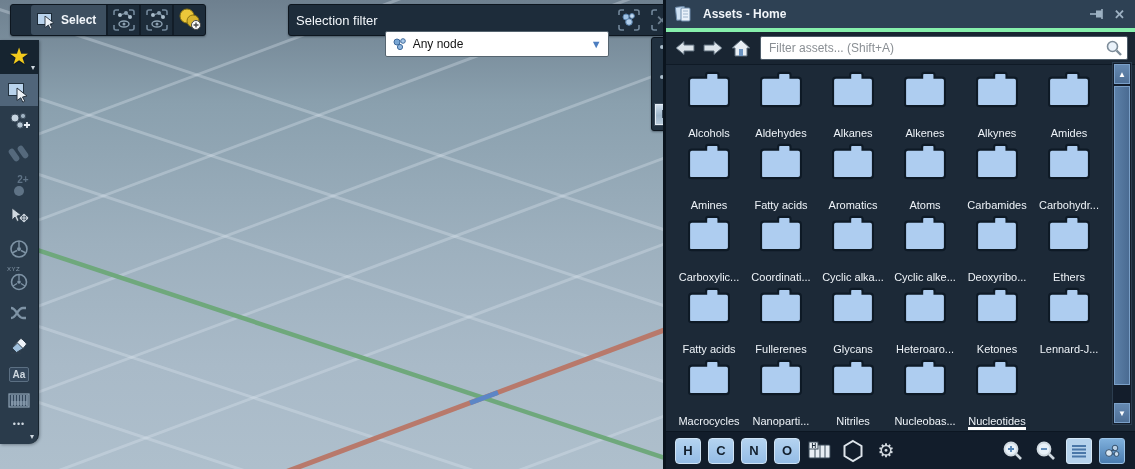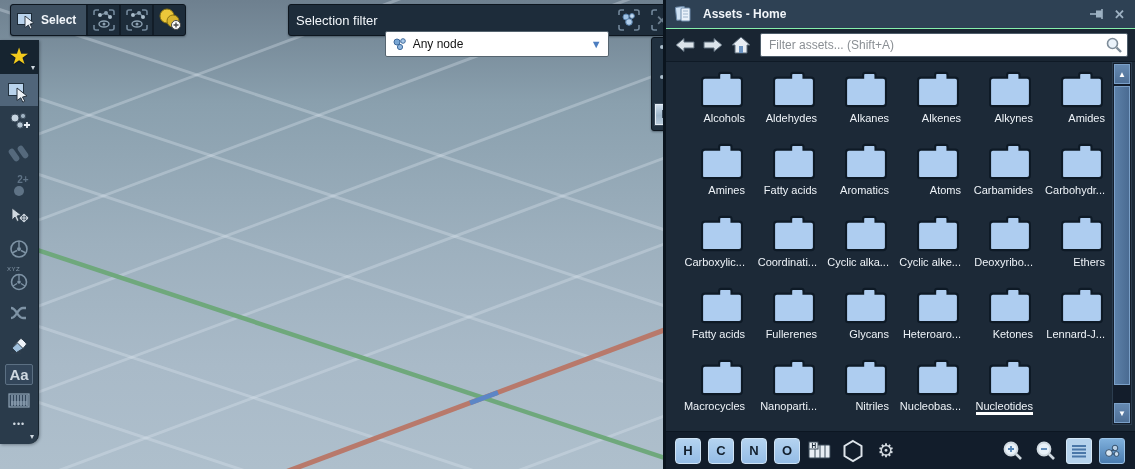--- a/index.html
+++ b/index.html
@@ -26,34 +26,34 @@
   .ltb .cell{height:32px;display:flex;align-items:center;justify-content:center;position:relative;cursor:default;}
   .ltb .star-cell{height:34px;background:#162430;border-radius:0 0 0 0;}
   .star-glyph{font-size:23px;color:#f2ca1d;line-height:1;text-shadow:0 1px 1px #0a141e;}
   .star-caret{position:absolute;right:3px;bottom:2px;font-size:8px;color:#cfd8e0;}
   .ltb .active{background:#50657a;}
   .sel-rect{width:14px;height:11px;background:#b9d3ec;border:1px solid #22313e;position:absolute;left:8px;top:9px;}
   .cursor-svg{position:absolute;left:15px;top:13px;}
   .charge-wrap{display:flex;flex-direction:column;align-items:center;line-height:1;color:#5f7386;}
   .charge-txt{font-size:10px;font-weight:bold;margin-left:8px;}
   .charge-dot{width:10px;height:10px;border-radius:50%;background:#5f7386;margin-top:1px;}
-  .aa-box{border:1px solid #5c7083;border-radius:2px;padding:1px 3px;font-size:15px;font-weight:bold;color:#cfd8e0;background:#33465a;}
+  .aa-box{border:1px solid #5c7083;border-radius:2px;padding:1px 3px;font-size:10px;font-weight:bold;color:#cfd8e0;background:#33465a;}
   .more-dots{font-size:9px;color:#cfd8e0;letter-spacing:1px;}
   .ltb-caret{height:12px;display:flex;justify-content:flex-end;padding-right:4px;font-size:8px;color:#cfd8e0;}
   .xyz-lbl{position:absolute;top:1px;left:7px;font-size:6px;color:#8598a9;letter-spacing:.5px;}
 
   
   .tbgroup{
     position:absolute;top:4px;height:30px;background:#1d2c3a;border:1px solid #0d161f;
     border-radius:3px;display:flex;align-items:center;box-shadow:0 1px 2px rgba(10,20,30,.4);
   }
   .tb-select{left:10px;}
   .btn-select{
     height:30px;background:#3d4f60;border-radius:3px 0 0 3px;display:flex;align-items:center;
-    padding:0 10px 0 6px;gap:4px;border-right:2px solid #121d28;
+    padding:0 10px 0 6px;gap:4px;border-right:2px solid #121d28;margin-left:20px;
   }
   .btn-select .mini-rect{width:13px;height:10px;background:#b9d3ec;border:1px solid #1c2a36;position:relative;}
   .btn-select .lbl{color:#f2f6fa;font-size:12px;font-weight:bold;}
   .icon-btn{width:31px;height:30px;display:flex;align-items:center;justify-content:center;border-right:2px solid #121d28;position:relative;}
   .icon-btn:last-child{border-right:none;border-radius:0 3px 3px 0;}
   .tb-filter{left:288px;padding:0 7px;gap:7px;}
   .tb-filter .lbl{color:#f2f6fa;font-size:13px;}
   .combo{
     width:210px;height:24px;background:#fff;border:1px solid #55646f;border-radius:2px;
     display:flex;align-items:center;padding:0 6px;gap:5px;margin-top:47px;
@@ -78,38 +78,38 @@
     color:#1c2a38;
   }
   .iptx b{font-size:10px;font-weight:bold;}
   .iptx small{font-size:7px;color:#41556a;}
 
   
   .panel{
     position:absolute;left:663px;top:0;width:472px;height:469px;box-sizing:border-box;
     background:#1c2937;border-left:3px solid #0a141e;
   }
-  .titlebar{height:28px;background:#2e4154;display:flex;align-items:center;padding:0 10px 0 8px;gap:9px;border-bottom:1px solid #86efac;}
+  .titlebar{height:28px;background:#2e4154;display:flex;align-items:center;padding:0 10px 0 8px;gap:9px;border-bottom:4px solid #86efac;}
   .titlebar .title{color:#f1f5f9;font-size:12px;font-weight:bold;flex:1;}
   .titlebar .winbtn{color:#9db1c2;font-size:13px;font-weight:bold;line-height:1;display:flex;align-items:center;}
   .nav{height:32px;background:#192532;display:flex;align-items:center;gap:4px;padding:0 7px;border-bottom:1px solid #0f1a26;}
   .nav .nbtn{width:24px;height:24px;display:flex;align-items:center;justify-content:center;}
   .searchwrap{flex:1;position:relative;height:24px;margin-left:3px;}
   .search{
     width:100%;height:24px;box-sizing:border-box;background:#fff;border:1px solid #4e5d6a;border-radius:2px;
     font-size:12px;color:#222;padding:0 28px 0 8px;font-family:"Liberation Sans",sans-serif;
   }
   .search::placeholder{color:#8a8f94;}
   .mag{position:absolute;right:5px;top:3px;}
 
   .folders{
     position:absolute;left:7px;top:60px;width:436px;bottom:37px;
     display:grid;grid-template-columns:repeat(6,72px);grid-auto-rows:72px;padding-top:10px;
   }
-  .folder{display:flex;flex-direction:column;align-items:flex-end;cursor:default;}
+  .folder{display:flex;flex-direction:column;align-items:center;cursor:default;gap:15px;}
   .ficon{width:46px;height:38px;}
   .flabel{font-size:11px;color:#eef3f8;margin-top:4px;white-space:nowrap;}
   .flabel.selected{border-bottom:3px solid #fff;padding-bottom:0px;}
 
   .scroll{position:absolute;right:3px;top:62px;width:20px;height:363px;background:#131d2b;border:1px solid #2c3d4f;box-sizing:border-box;}
   .sb-btn{position:absolute;left:1px;right:1px;height:20px;background:linear-gradient(180deg,#6589b1,#4e6f96);border:1px solid #7ba0c8;box-sizing:border-box;color:#fff;font-size:8px;display:flex;align-items:center;justify-content:center;}
   .sb-up{top:1px;}
   .sb-down{bottom:1px;}
   .sb-thumb{position:absolute;left:1px;right:1px;top:23px;height:299px;background:linear-gradient(90deg,#5c80a8,#4a6b92);border:1px solid #7ba0c8;box-sizing:border-box;}
 

